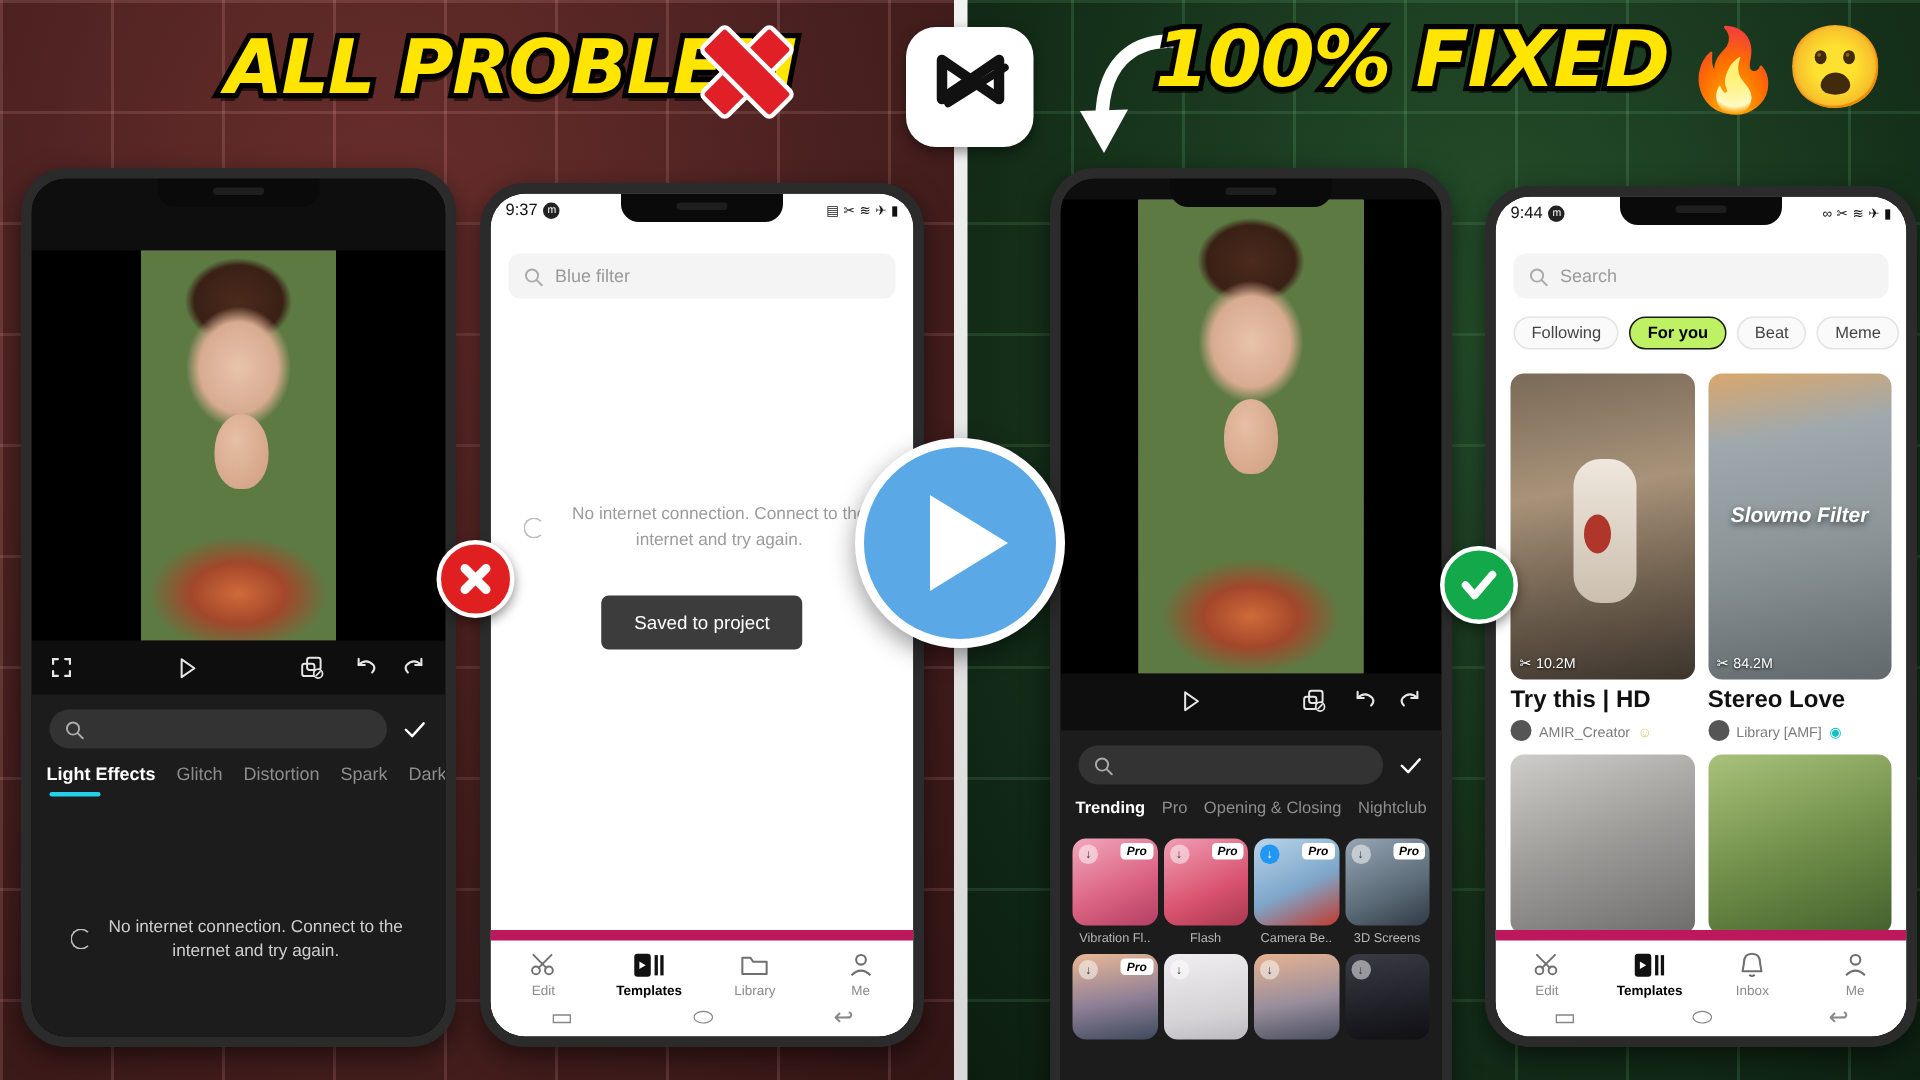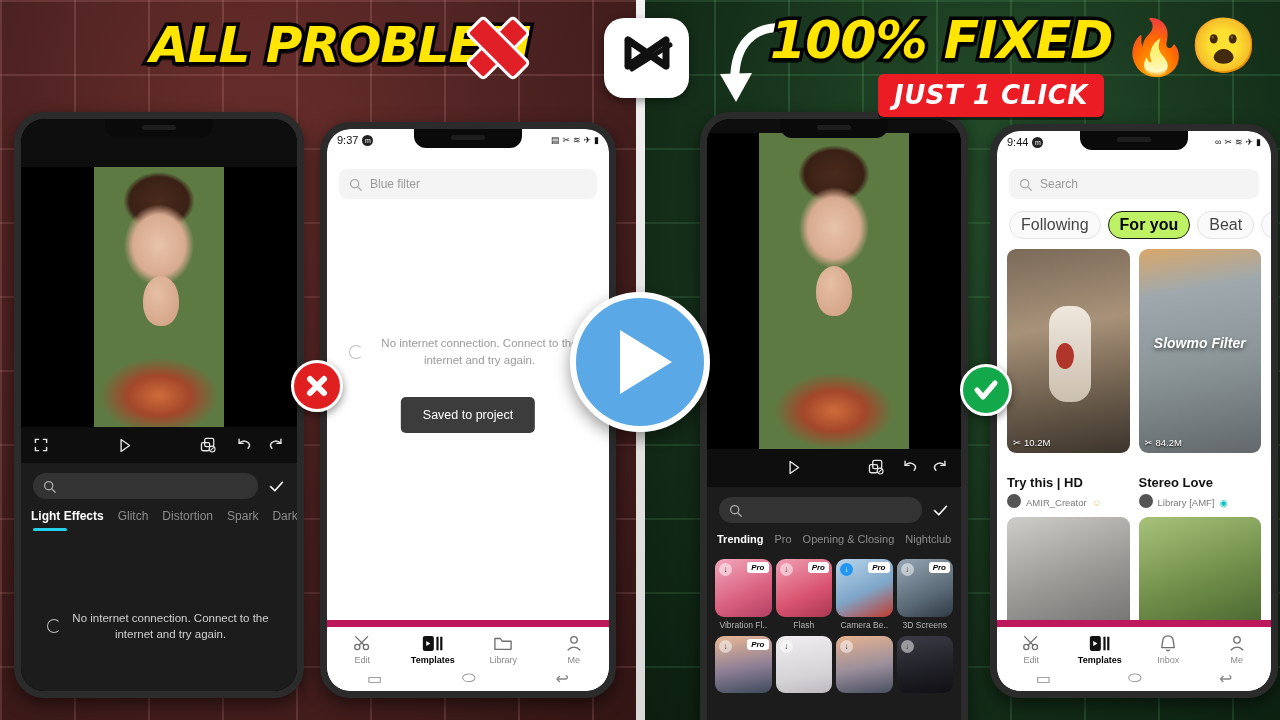--- a/index.html
+++ b/index.html
@@ -209,21 +209,21 @@
   
   .app-light { position: absolute; inset: 0; background: #fff; color: #111; }
   .search-light {
     position: absolute; left: 12px; right: 12px; height: 30px; background: #f4f4f5;
     border-radius: 8px; display: flex; align-items: center; gap: 8px; padding: 0 10px;
     font-size: 12px; color: #9a9a9a;
   }
   .chips { position: absolute; left: 12px; right: 8px; display: flex; align-items: center; gap: 7px; }
   .chip {
     border: 1px solid #e3e3e3; background: #fafafa; border-radius: 16px;
-    padding: 4px 11px; font-size: 16px; color: #444; white-space: nowrap;
+    padding: 4px 11px; font-size: 11px; color: #444; white-space: nowrap;
   }
   .chip.active { border-color: #1a1a1a; color: #000; font-weight: 700; background: #bef264; }
 
   .toast {
     position: absolute; left: 50%; transform: translateX(-50%);
     background: #3c3c3c; color: #fff; font-size: 12.5px;
     padding: 11px 22px; border-radius: 5px; white-space: nowrap;
   }
   .offline-light {
     position: absolute; left: 22px; right: 22px; display: flex; align-items: center;
@@ -236,21 +236,21 @@
   .tmpl-grid {
     position: absolute; left: 10px; right: 10px; display: grid;
     grid-template-columns: 1fr 1fr; gap: 9px;
   }
   .tmpl-card { }
   .tmpl-thumb { position: relative; width: 100%; height: 204px; border-radius: 9px; overflow: hidden; }
   .tmpl-plays {
     position: absolute; left: 6px; bottom: 5px; color: #fff; font-size: 9.5px;
     display: flex; align-items: center; gap: 3px; text-shadow: 0 1px 2px rgba(0,0,0,.9);
   }
-  .tmpl-title { font-size: 13px; font-weight: 600; margin-top: 22px; color: #111; }
+  .tmpl-title { font-size: 16px; font-weight: 600; margin-top: 5px; color: #111; }
   .tmpl-author { display: flex; align-items: flex-end; gap: 5px; margin-top: 4px; font-size: 9.5px; color: #7b7b7b; }
   .avatar-sm { width: 14px; height: 14px; border-radius: 50%; background: #555; flex: none; }
   .slow-cap {
     position: absolute; left: 0; right: 0; top: 42%; text-align: center;
     font-style: italic; font-weight: 800; font-size: 14px; color: #fff;
     text-shadow: 0 2px 4px rgba(0,0,0,.6);
   }
 
   .bottomnav {
     position: absolute; left: 0; right: 0; bottom: 0; background: #fff;
@@ -296,21 +296,20 @@
       <div></div>
       <div></div>
     </div>
 
   <svg class="arrow-curve" width="78" height="92" viewBox="0 0 78 92">
     <path d="M70 10 C 36 6, 14 26, 17 70" stroke="#fff" stroke-width="9" fill="none" stroke-linecap="round"></path>
     <path d="M2 56 L18 84 L34 55 Z" fill="#fff"></path>
   </svg>
 
   <div class="headline" id="h-right">100% FIXED</div>
-  <div class="badge-just">JUST 1 CLICK</div>
   <div class="emoji" id="emoji-fire">🔥</div>
   <div class="emoji" id="emoji-shock">😮</div>
 
   <div class="capcut-logo">
     <svg width="54" height="52" viewBox="0 0 54 52">
       <path d="M8 8 L46 34 M46 8 L8 34 M8 8 L8 34 M46 8 L46 34" stroke="#111" stroke-width="7" fill="none" stroke-linecap="round" stroke-linejoin="round"></path>
       <path d="M12 37 L50 13" stroke="#111" stroke-width="5" stroke-linecap="round"></path>
     </svg>
   </div>
 

